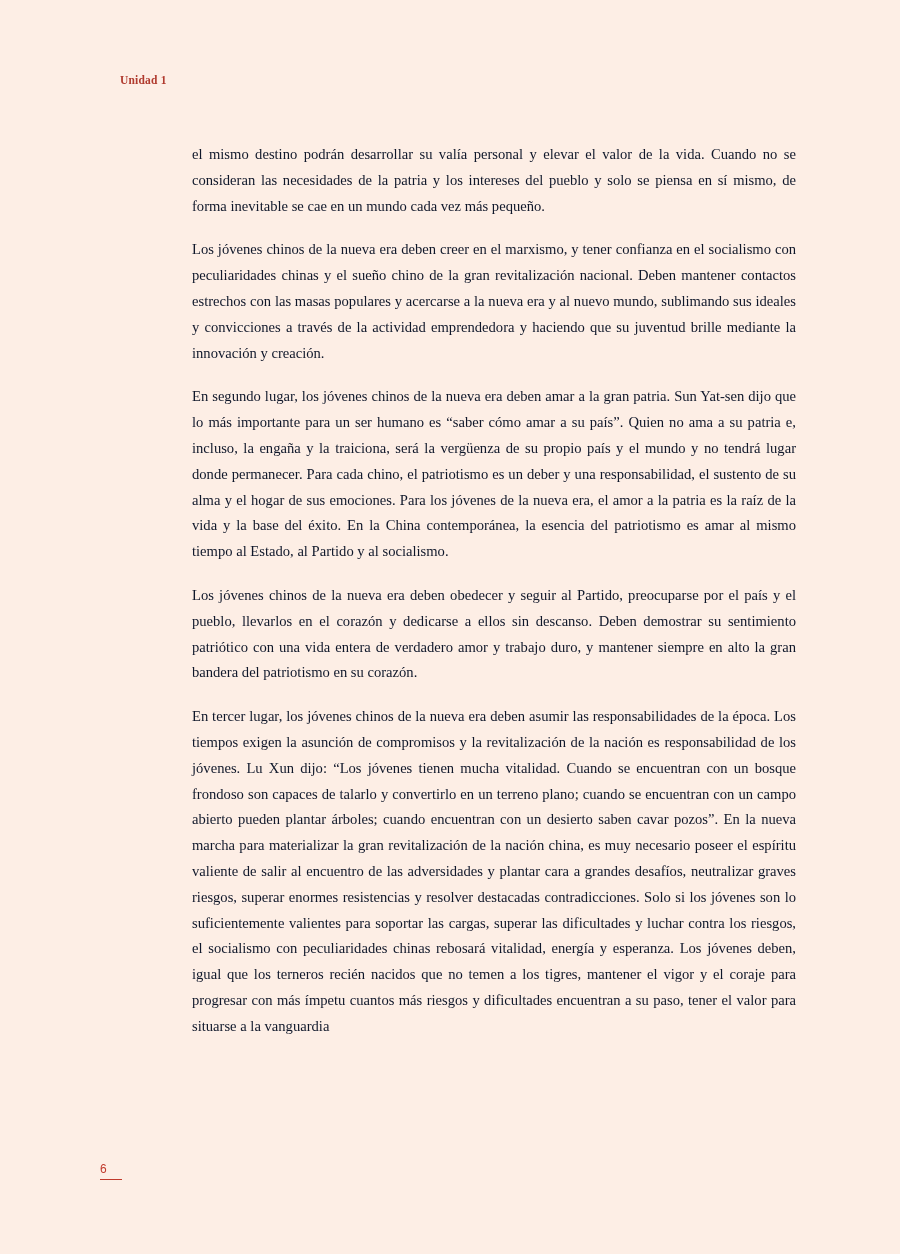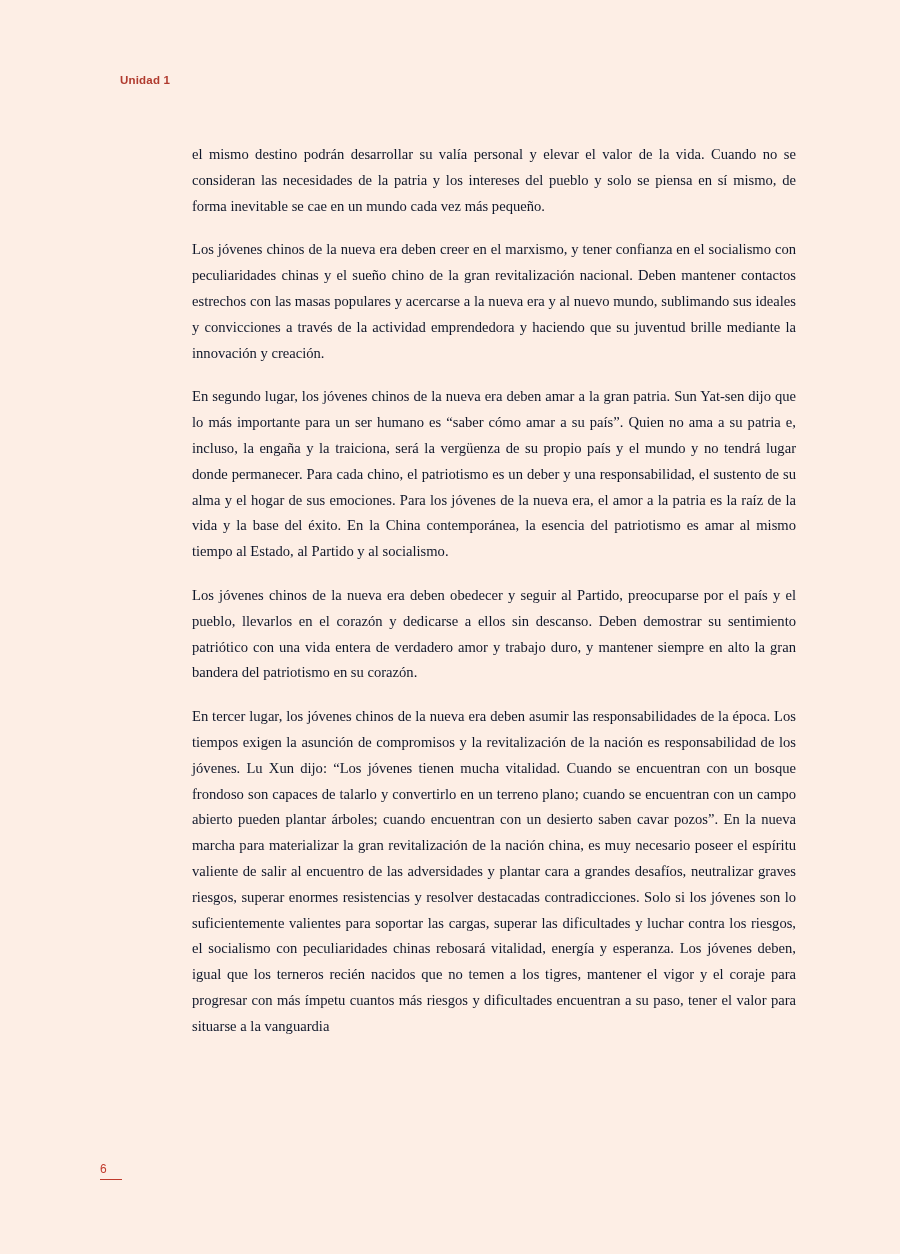--- a/index.html
+++ b/index.html
@@ -18,21 +18,21 @@
   .page {
     position: relative;
     width: 900px;
     height: 1254px;
     box-sizing: border-box;
   }
   .running-head {
     position: absolute;
     top: 74px;
     left: 100px;
-    font-family: Liberation Sans, sans-serif;
+    font-family: Liberation Serif, serif;
     font-weight: bold;
     font-size: 11.5px;
     letter-spacing: 0.2px;
     color: #b03a2e;
     padding-left: 20px;
   }
   .content {
     position: absolute;
     top: 142px;
     left: 192px;

